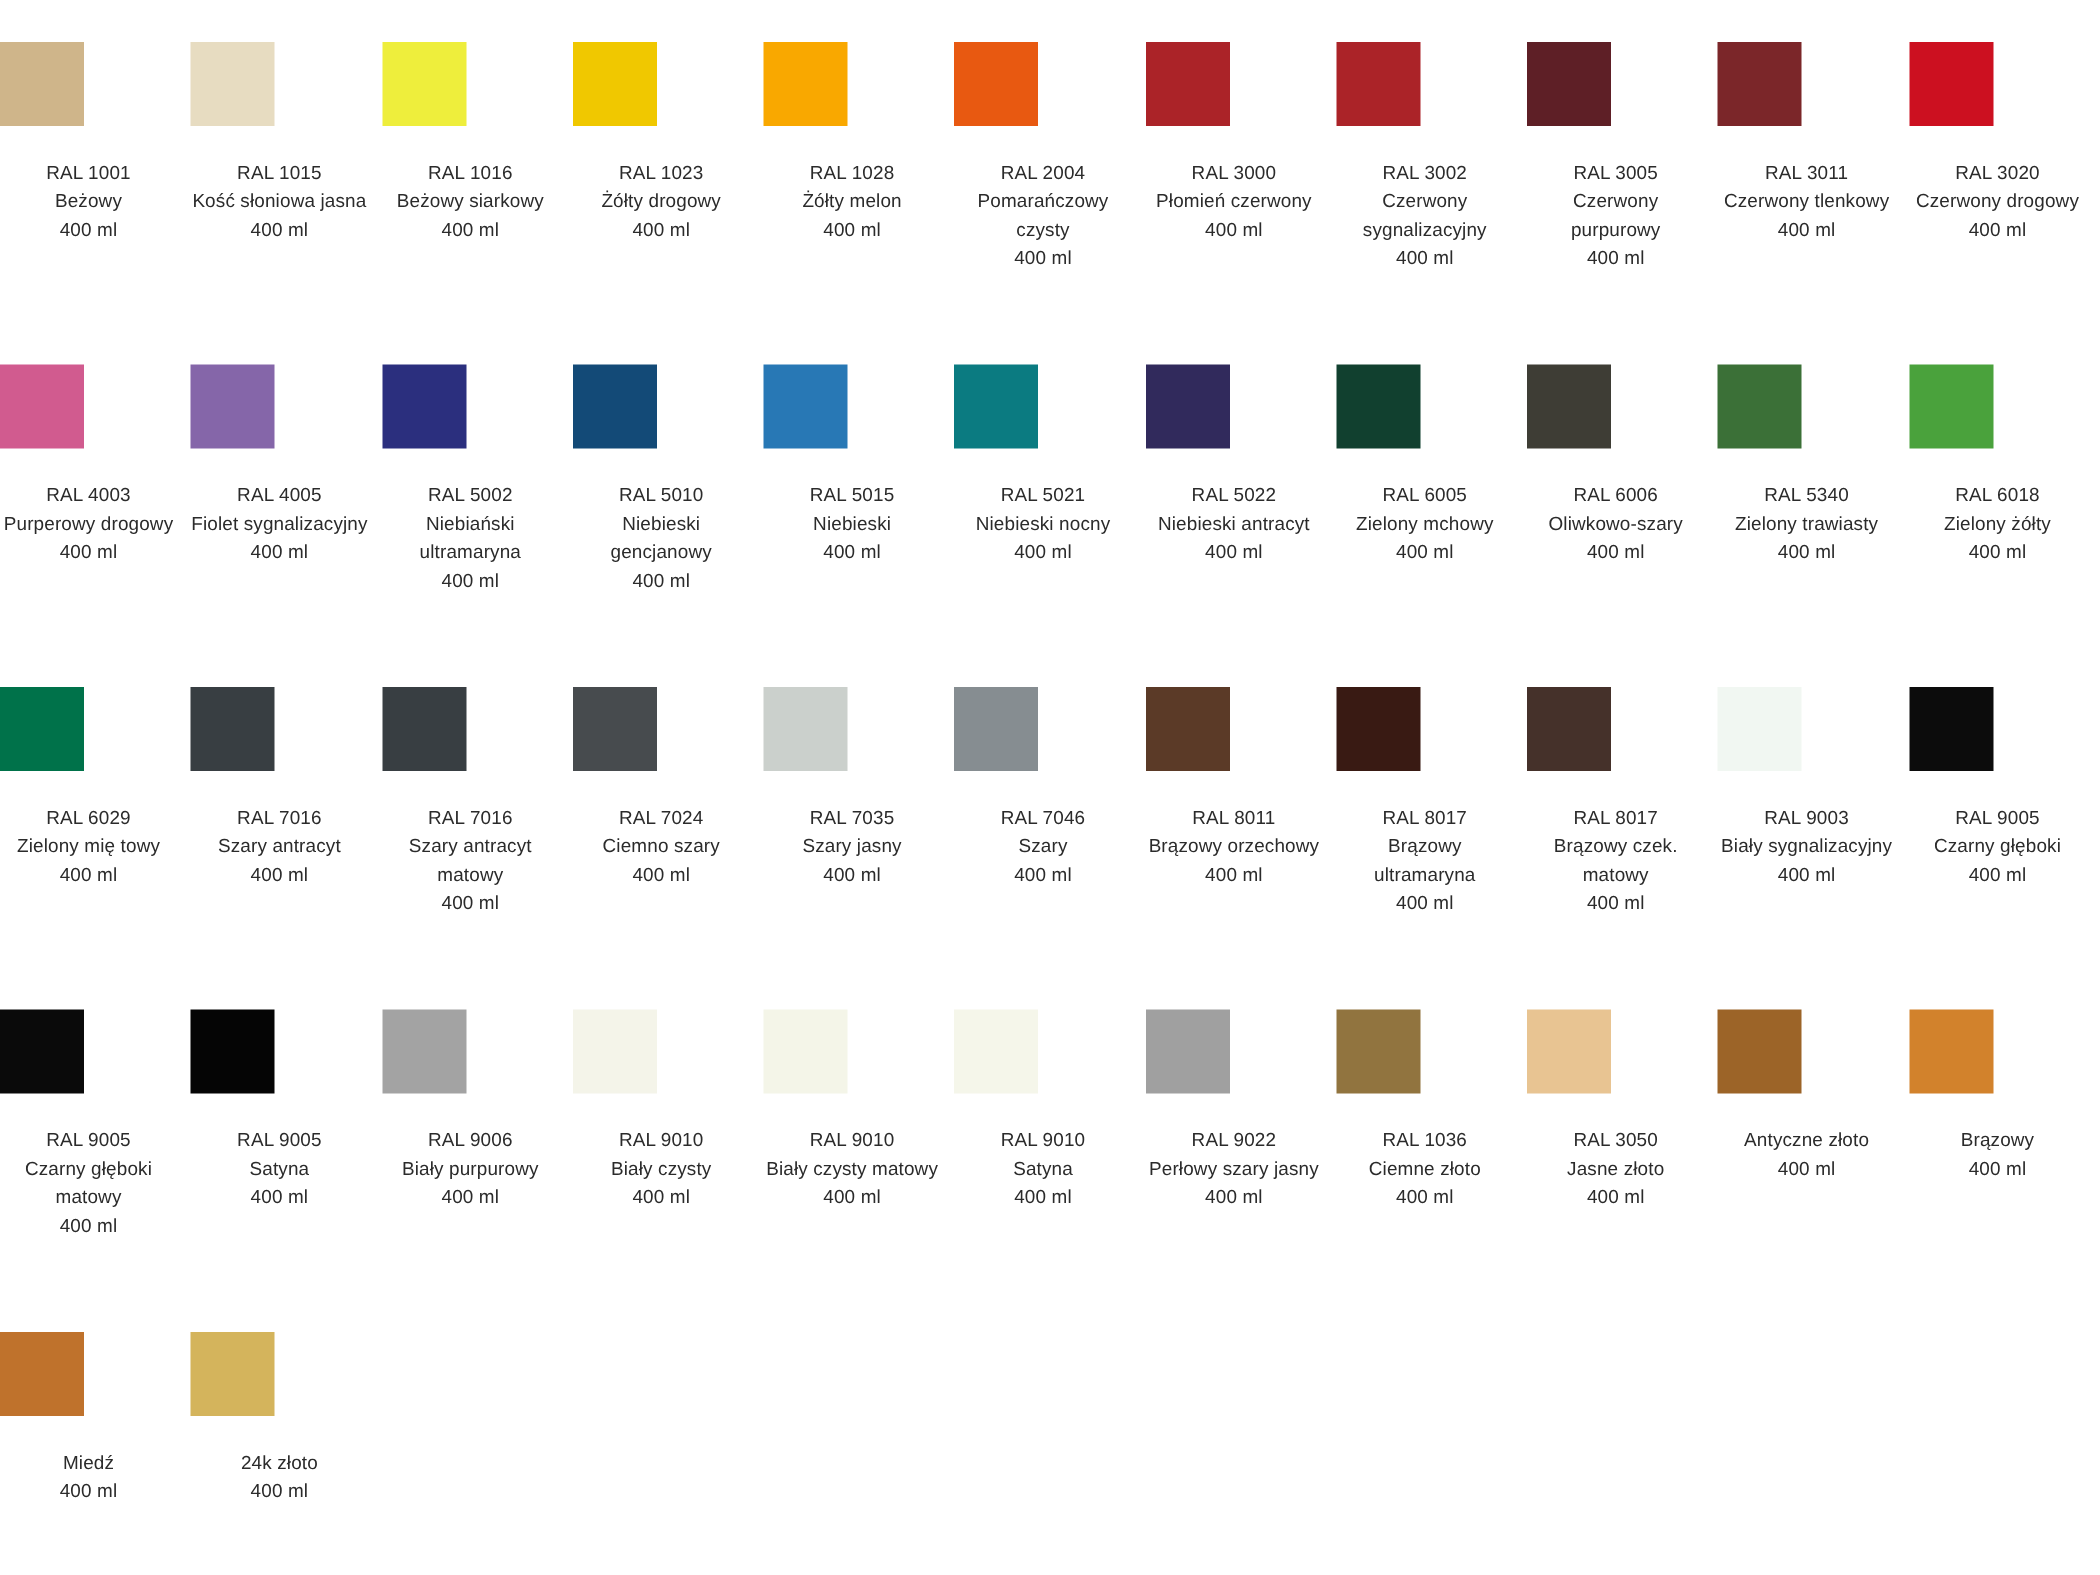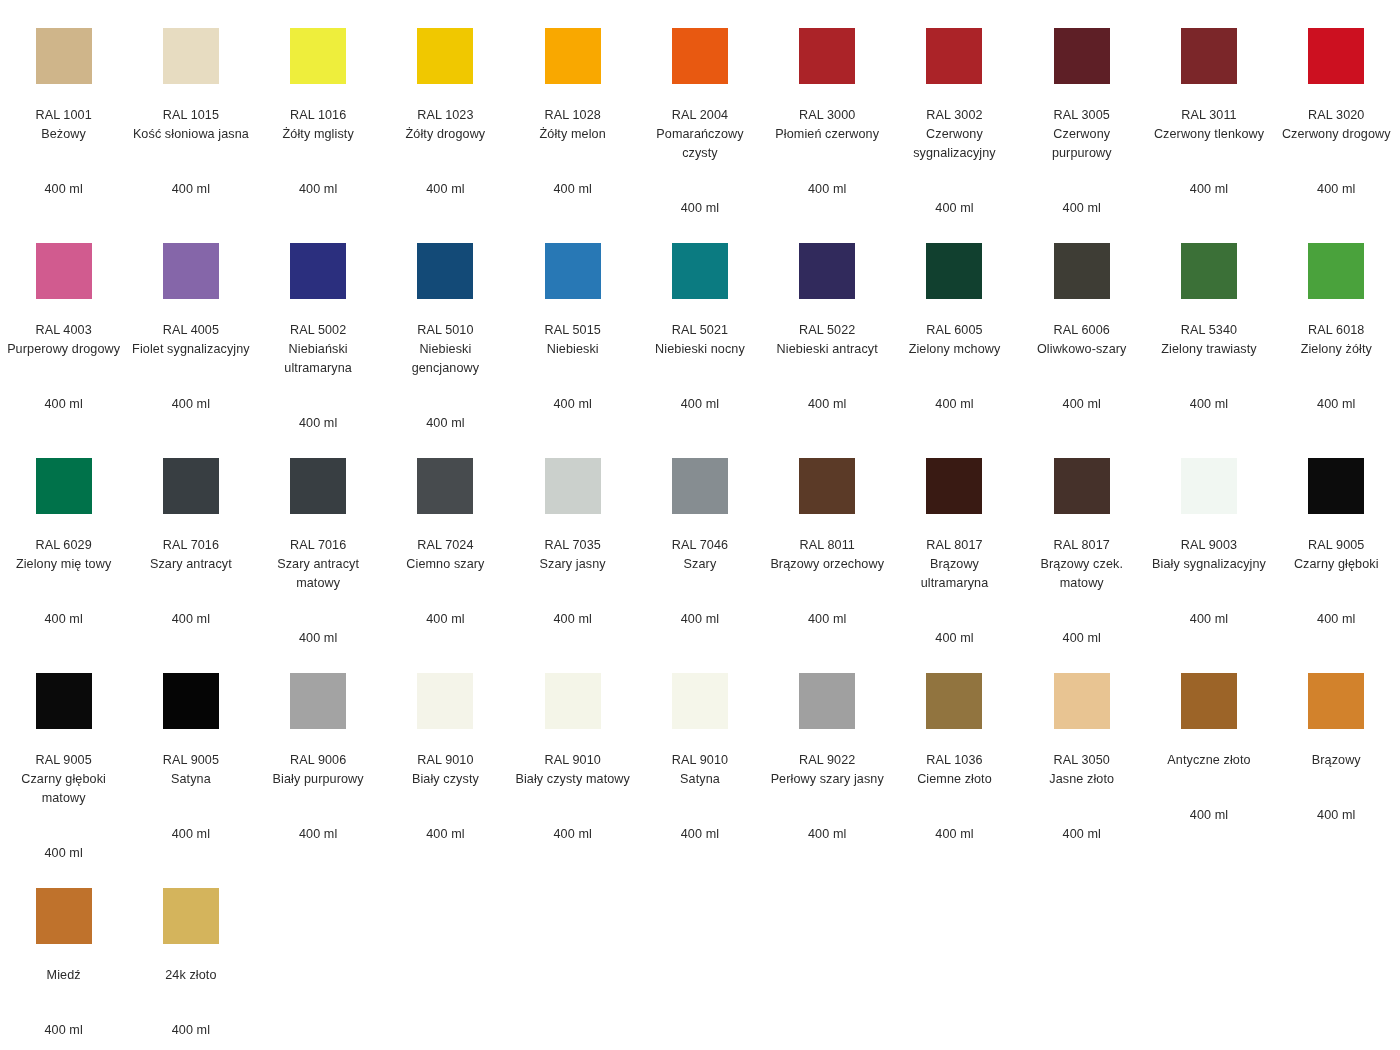--- a/index.html
+++ b/index.html
@@ -21,41 +21,40 @@
   .grid-row {
     display: flex;
     width: 1400px;
     align-items: flex-start;
   }
   .swatch-cell {
     width: 127.27px;
     flex: 0 0 127.27px;
     display: flex;
     flex-direction: column;
-    align-items: center;
     padding-top: 10px;
   }
   .swatch-chip {
     width: 56px;
     height: 56px;
     display: block;
   }
   .swatch-caption {
     margin-top: 22px;
     width: 118px;
     text-align: center;
     font-size: 12.6px;
     line-height: 19px;
     color: #2b2b2b;
     font-family: "Liberation Sans", sans-serif;
     letter-spacing: 0.1px;
   }
   .swatch-code { display: block; }
   .swatch-name { display: block; }
-  .swatch-volume { display: block; margin-top: 36px; }
+  .swatch-volume { display: block; }
   .row-1 { height: 215px; }
   .row-2 { height: 215px; }
   .row-3 { height: 215px; }
   .row-4 { height: 215px; }
   .row-5 { height: 160px; }
 </style>
 </head>
 <body>
 
 <div id="swatch-grid">
@@ -73,21 +72,21 @@
         <div class="swatch-caption">
           <span class="swatch-code">RAL 1015</span>
           <span class="swatch-name">Kość słoniowa jasna</span>
           <span class="swatch-volume">400 ml</span>
         </div>
       </div>
       <div class="swatch-cell">
         <span class="swatch-chip" title="RAL 1016" style="background: rgb(238, 238, 60);"></span>
         <div class="swatch-caption">
           <span class="swatch-code">RAL 1016</span>
-          <span class="swatch-name">Żółty mglisty</span>
+          <span class="swatch-name">Beżowy siarkowy</span>
           <span class="swatch-volume">400 ml</span>
         </div>
       </div>
       <div class="swatch-cell">
         <span class="swatch-chip" title="RAL 1023" style="background: rgb(240, 200, 0);"></span>
         <div class="swatch-caption">
           <span class="swatch-code">RAL 1023</span>
           <span class="swatch-name">Żółty drogowy</span>
           <span class="swatch-volume">400 ml</span>
         </div>

